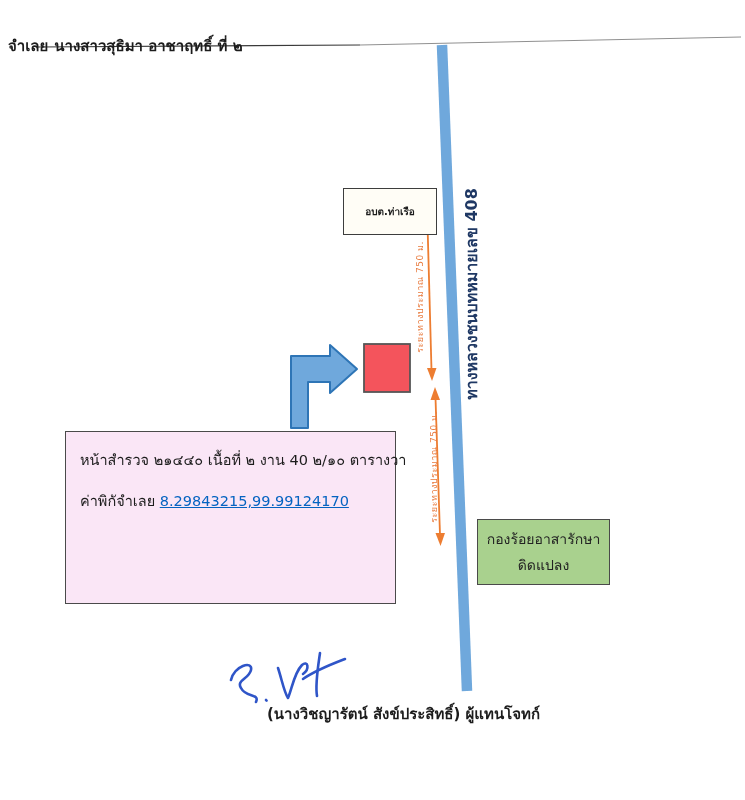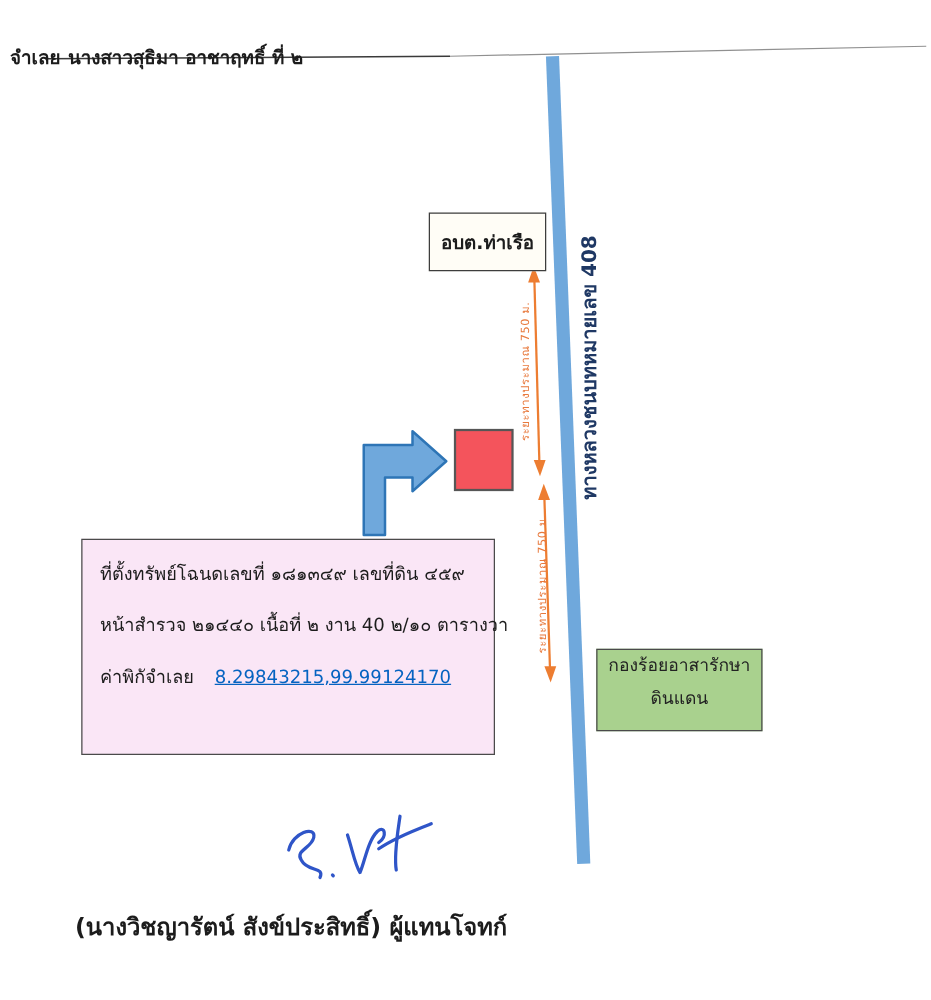--- a/index.html
+++ b/index.html
@@ -5,39 +5,39 @@
   html,body{margin:0;padding:0;}
   body{width:745px;height:800px;position:relative;background:#ffffff;overflow:hidden;
        font-family:"DejaVu Sans","Liberation Sans",sans-serif;color:#1c1c1c;}
   .abs{position:absolute;}
   
   .header{left:8px;top:18px;font-size:15px;font-weight:bold;white-space:nowrap;z-index:3;margin-top:16px;}
   .header .label{margin-right:6px;}
   
   #shapes{left:0;top:0;width:745px;height:800px;z-index:1;pointer-events:none;}
   
-  .office-box{left:343px;top:170px;width:92px;height:45px;background:#fffdf6;
+  .office-box{left:343px;top:188px;width:92px;height:45px;background:#fffdf6;
       border:1.6px solid #3d3d3d;display:flex;align-items:center;justify-content:center;
-      font-size:15px;font-weight:bold;z-index:2;}
+      font-size:10px;font-weight:bold;z-index:2;}
   .property-box{left:65px;top:431px;width:331px;height:173px;background:#fae6f6;
       border:1.6px solid #4a4a4a;box-sizing:border-box;padding:8px 14px 0 14px;
       font-size:14.5px;line-height:41px;white-space:nowrap;z-index:2;}
-  .property-box a{color:#0563c1;text-decoration:underline;cursor:pointer;margin-left:12px;}
+  .property-box a{color:#0563c1;text-decoration:underline;cursor:pointer;}
   .green-box{left:477px;top:519px;width:131px;height:64px;background:#a9d18e;
       border:1.6px solid #4a4a4a;display:flex;flex-direction:column;align-items:center;
-      justify-content:flex-start;font-size:14px;line-height:26px;color:#222;z-index:2;}
+      justify-content:center;font-size:14px;line-height:26px;color:#222;z-index:2;}
   
   .road-label{left:331px;top:282px;width:280px;height:24px;transform:rotate(-90deg);
       text-align:center;font-size:16px;font-weight:600;color:#1f3864;z-index:2;white-space:nowrap;}
   .dist{width:150px;height:12px;transform:rotate(-90deg);text-align:center;
       font-size:9px;color:#e8793c;z-index:2;white-space:nowrap;letter-spacing:.5px;}
   .dist1{left:344px;top:291px;}
   .dist2{left:358px;top:461px;}
   
-  .signer{left:60px;top:726px;width:480px;text-align:left;font-size:19px;
+  .signer{left:60px;top:702px;width:480px;text-align:right;font-size:15px;
       font-weight:bold;z-index:3;white-space:nowrap;}
   #signature{left:215px;top:640px;width:150px;height:75px;z-index:3;}
 </style>
 </head>
 <body>
 
 <svg id="shapes" class="abs" viewBox="0 0 745 800">
 
   <line x1="37" y1="47" x2="360" y2="45" stroke="#3a3a3a" stroke-width="1.2"></line>
   <line x1="360" y1="45" x2="741" y2="37" stroke="#909090" stroke-width="1"></line>
@@ -68,30 +68,29 @@
 <div class="abs road-label">ทางหลวงชนบทหมายเลข 408</div>
 
 <div class="abs dist dist1">ระยะทางประมาณ 750 ม.</div>
 <div class="abs dist dist2">ระยะทางประมาณ 750 ม.</div>
 
 <div class="abs office-box">
   <span>อบต.ท่าเรือ</span>
 </div>
 
 <div class="abs property-box">
-  <div>ที่ตั้งทรัพย์โฉนดเลขที่ ๑๘๑๓๔๙  เลขที่ดิน ๔๕๙</div>
   <div>หน้าสำรวจ ๒๑๔๔๐  เนื้อที่ ๒ งาน 40 ๒/๑๐ ตารางวา</div>
   <div>
     <span>ค่าพิกัจำเลย </span><a>8.29843215,99.99124170</a>
   </div>
 </div>
 
 <div class="abs green-box">
   <div>กองร้อยอาสารักษา</div>
-  <div>ดินแดน</div>
+  <div>ดิดแปลง</div>
 </div>
 
 <svg id="signature" class="abs" viewBox="0 0 150 75">
   <g fill="none" stroke="#2f55c8" stroke-width="2.6" stroke-linecap="round" stroke-linejoin="round">
     <path d="M16,40 C19,26 38,20 36,30 C34,39 21,40 26,48 C31,58 45,53 41,62"></path>
     <path d="M51,60 l0.6,0.6"></path>
     <path d="M63,28 C67,40 69,52 73,58 C77,49 79,33 87,25 C93,20 95,29 88,34"></path>
     <path d="M105,13 C103,27 100,44 102,56"></path>
     <path d="M88,39 C101,30 117,24 130,19"></path>
   </g>

